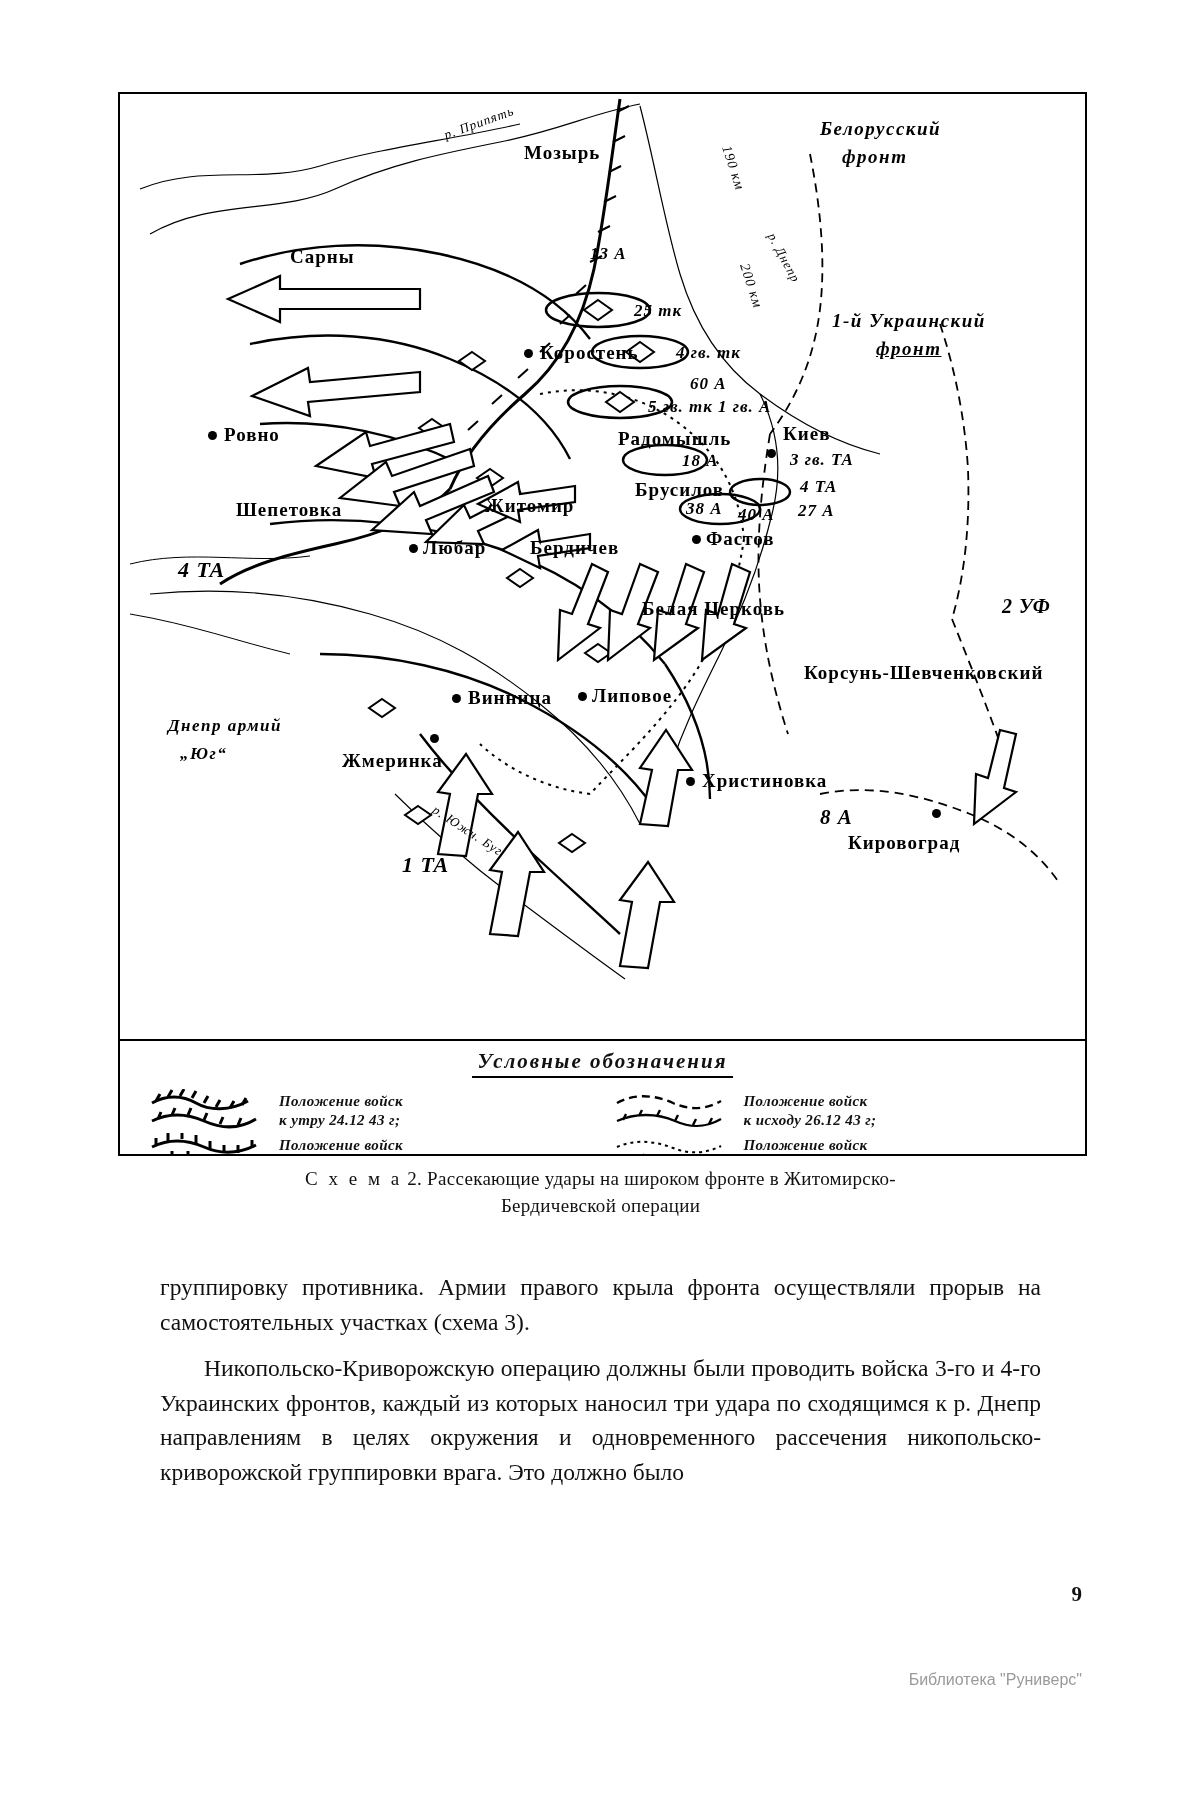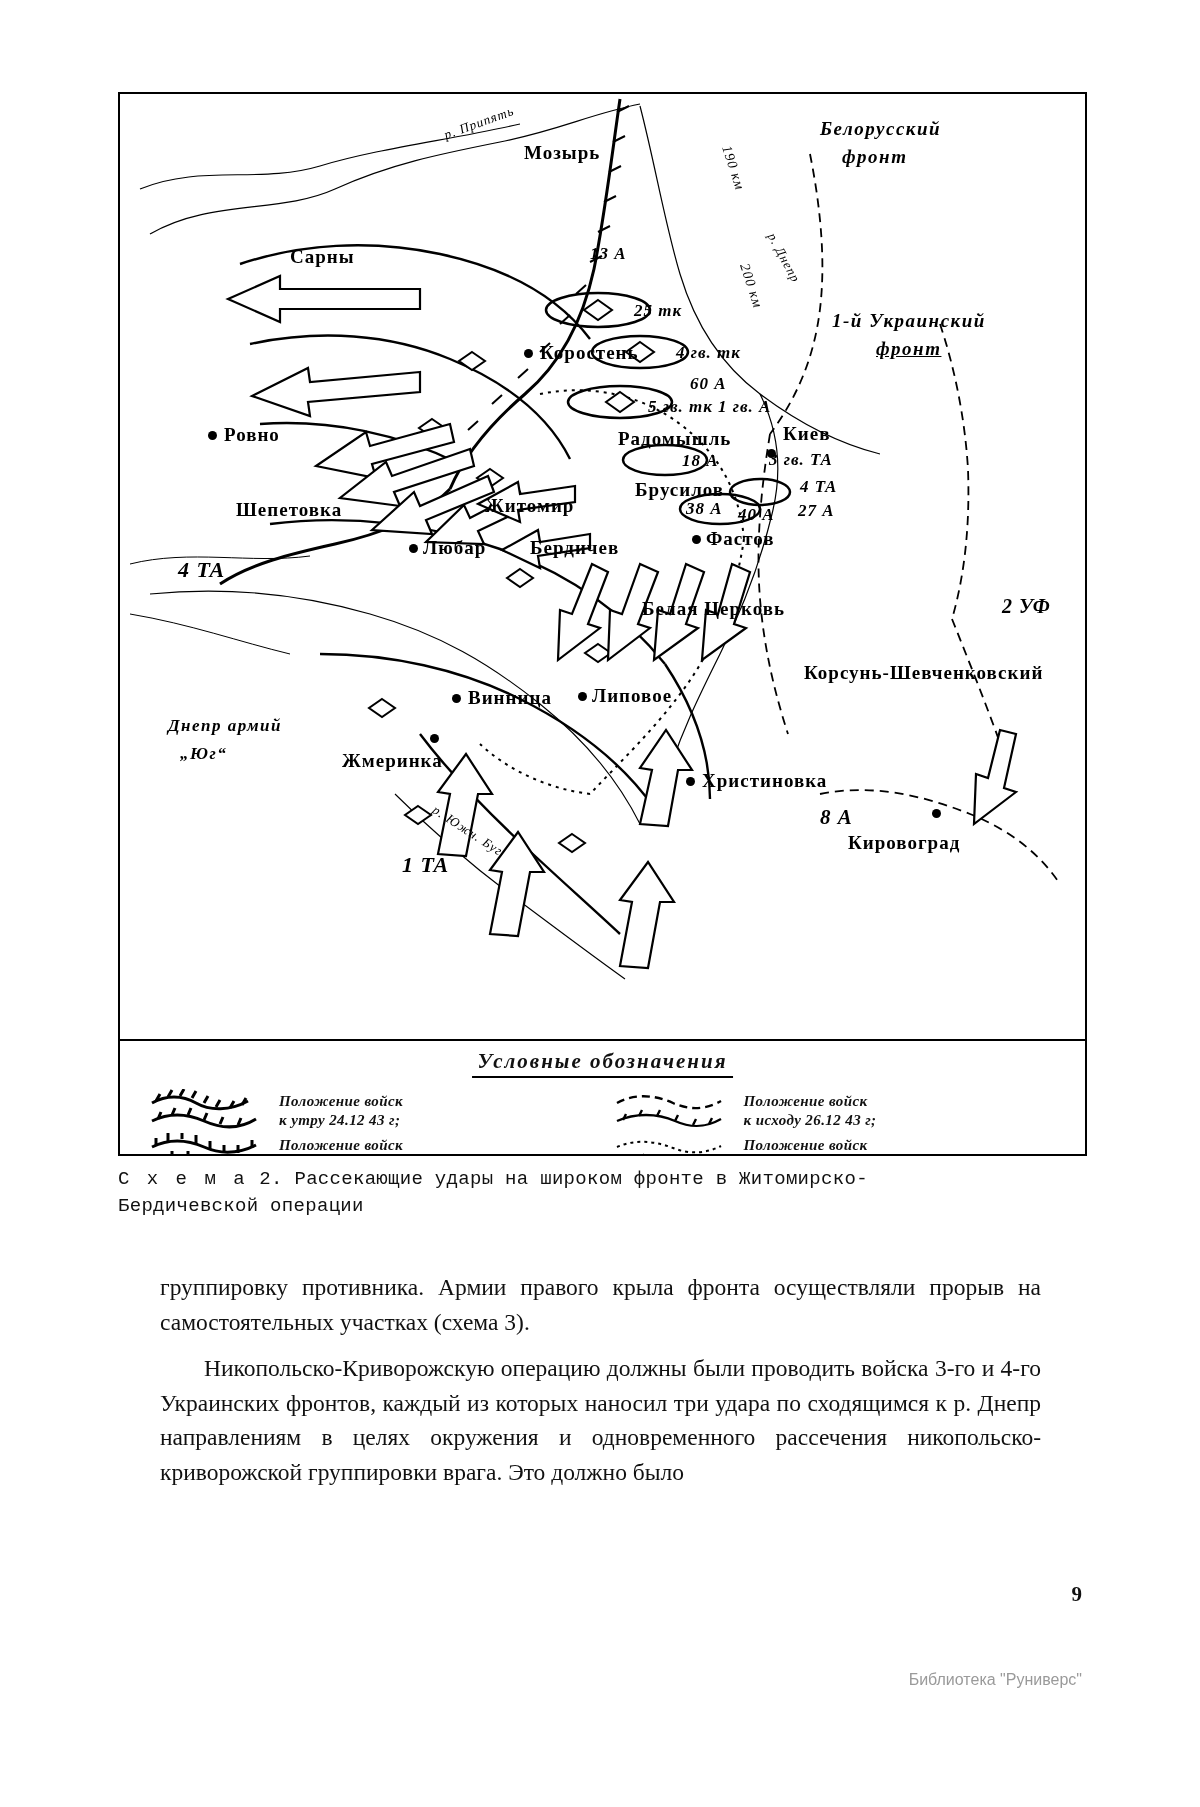--- a/index.html
+++ b/index.html
@@ -111,24 +111,24 @@
     font-weight:600;
     font-size:15px;
     line-height:1.25;
     letter-spacing:.4px;
   }
 
   
   .caption{
     position:absolute;
     left:118px;top:1166px;width:965px;
+    text-align:center;
     font-size:19px;
     line-height:1.4;
     letter-spacing:.3px;
-    font-family:Liberation Mono, monospace;
   }
   .caption .sp{letter-spacing:3px;}
 
   
   .bodytext{
     position:absolute;
     left:148px;top:1258px;width:905px;
     font-size:23.5px;
     line-height:1.47;
     text-align:justify;
@@ -285,21 +285,21 @@
       <div class="lbl city" style="left:728px;top:738px;">Кировоград</div>
       <div class="dot" style="left:812px;top:715px;"></div>
 
       <div class="lbl unit" style="left:470px;top:150px;">13 А</div>
       <div class="lbl unit" style="left:514px;top:207px;">25 тк</div>
       <div class="lbl unit" style="left:556px;top:249px;">4 гв. тк</div>
       <div class="lbl unit" style="left:570px;top:280px;">60 А</div>
       <div class="lbl unit" style="left:528px;top:303px;">5 гв. тк</div>
       <div class="lbl unit" style="left:598px;top:303px;">1 гв. А</div>
       <div class="lbl unit" style="left:562px;top:357px;">18 А</div>
-      <div class="lbl unit" style="left:649px;top:356px;">3 гв. ТА</div>
+      <div class="lbl unit" style="left:670px;top:356px;">3 гв. ТА</div>
       <div class="lbl unit" style="left:680px;top:383px;">4 ТА</div>
       <div class="lbl unit" style="left:566px;top:405px;">38 А</div>
       <div class="lbl unit" style="left:618px;top:411px;">40 А</div>
       <div class="lbl unit" style="left:678px;top:407px;">27 А</div>
       <div class="lbl unit" style="left:58px;top:463px;font-size:22px;">4 ТА</div>
       <div class="lbl unit" style="left:838px;top:501px;font-size:20px;margin-left:44px;">2 УФ</div>
       <div class="lbl unit" style="left:700px;top:711px;font-size:21px;">8 А</div>
       <div class="lbl unit" style="left:282px;top:758px;font-size:22px;">1 ТА</div>
 
       <div class="lbl front" style="left:700px;top:24px;">Белорусский</div>

